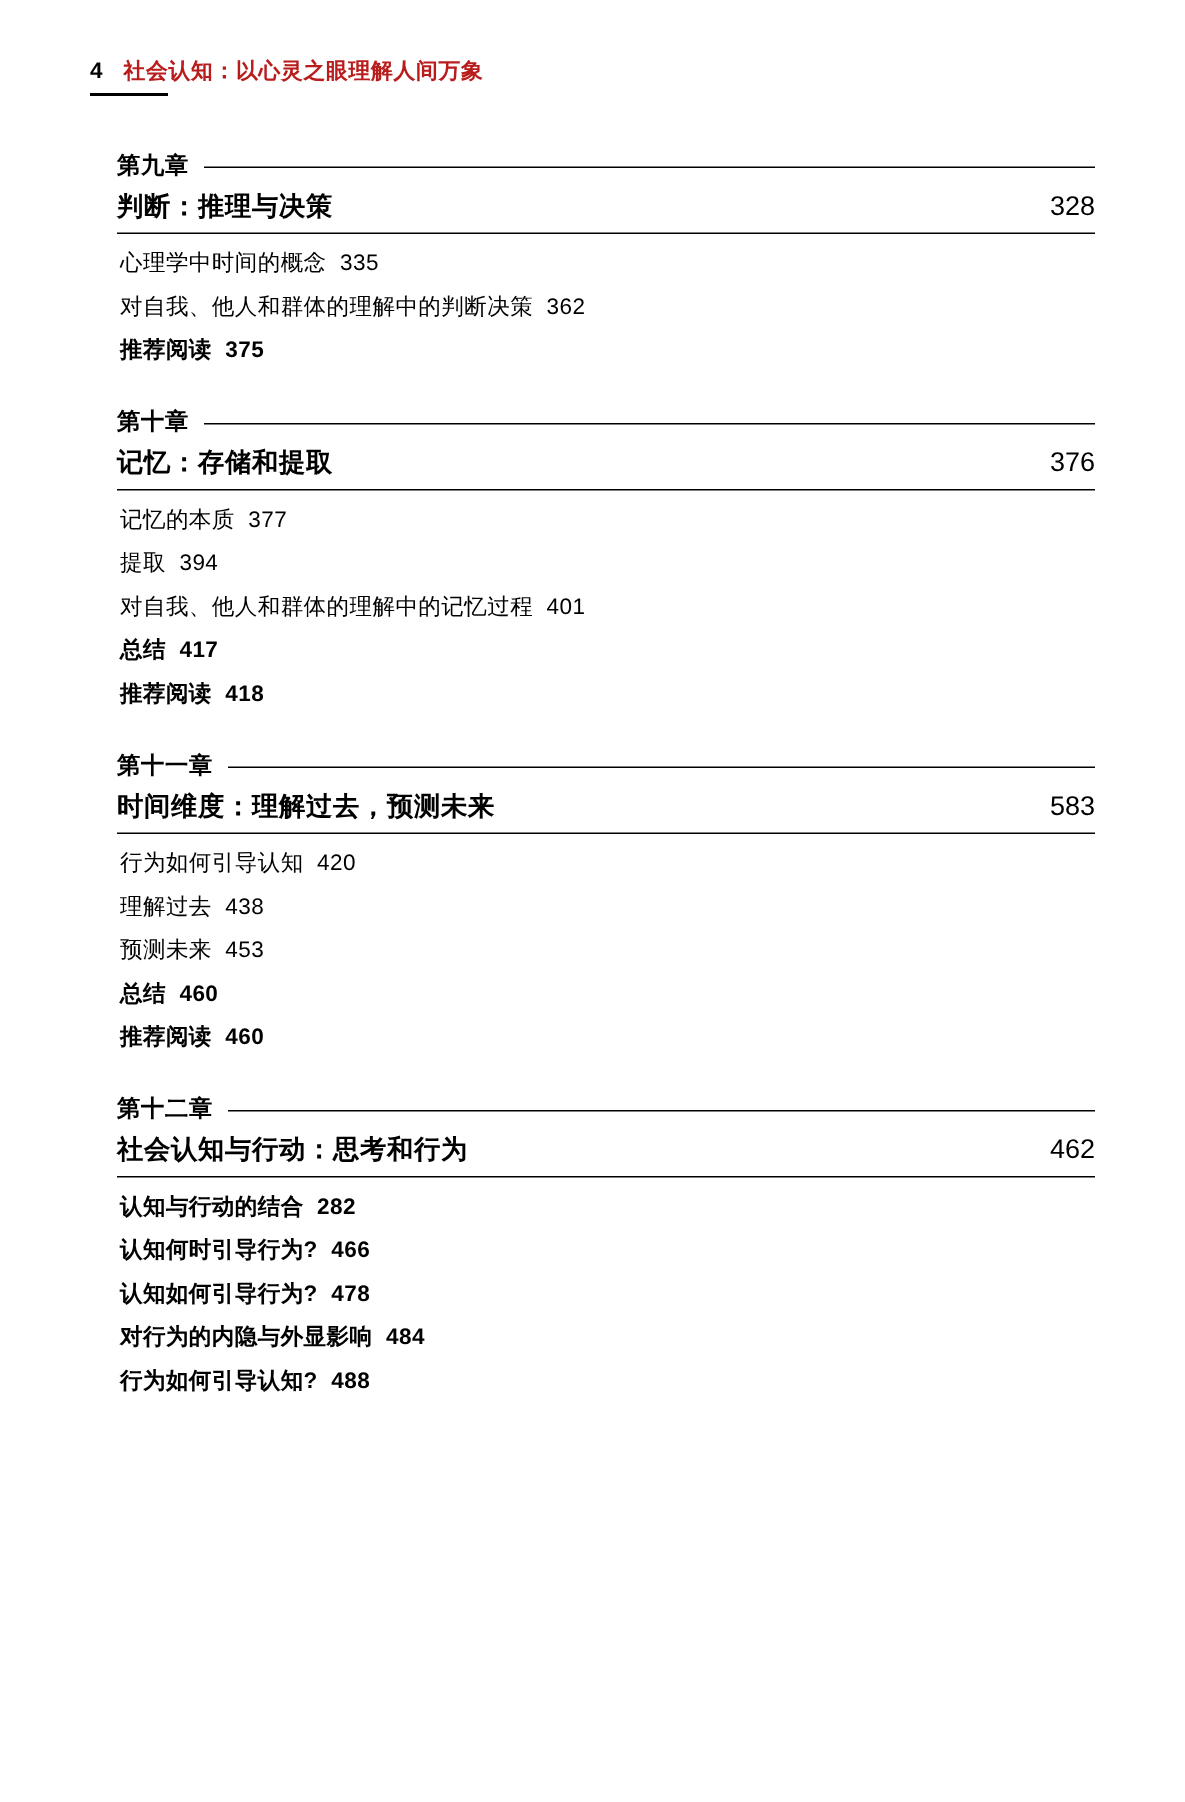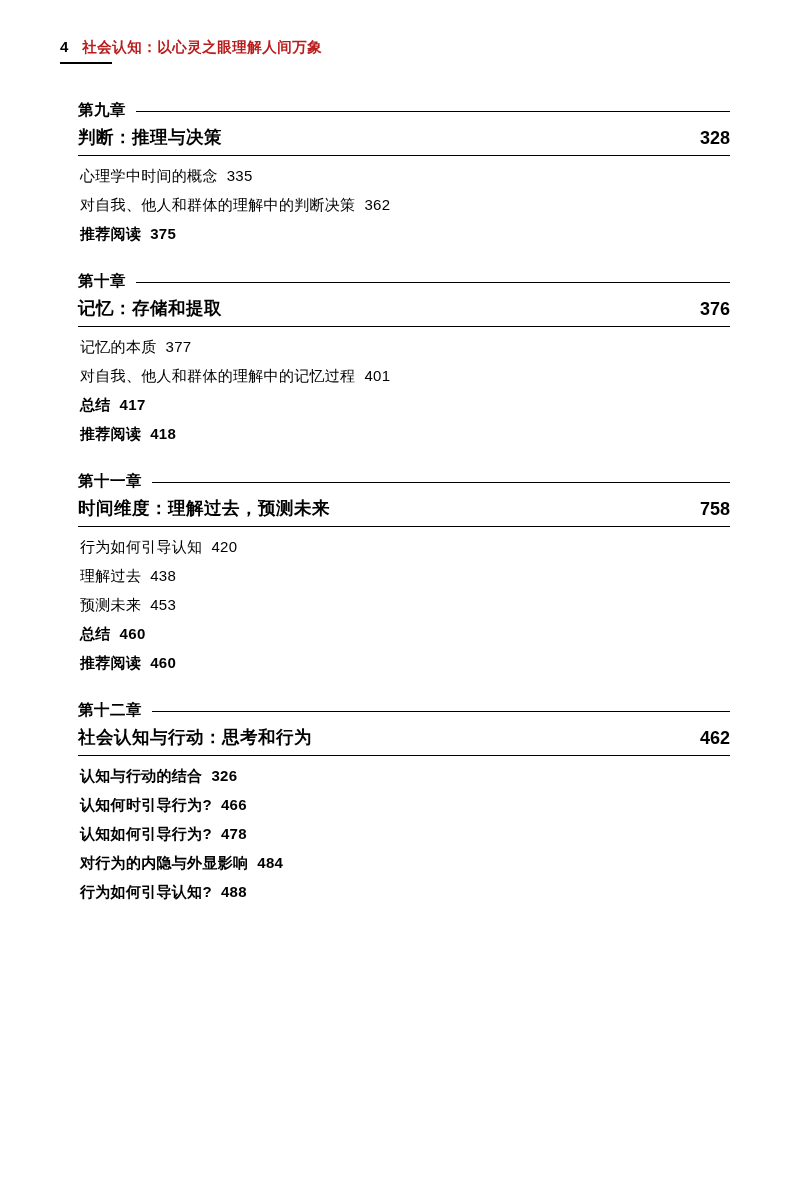--- a/index.html
+++ b/index.html
@@ -80,34 +80,34 @@
     flex: 1;
     height: 0;
     border-top: 1.6px solid #000;
     margin-left: 10px;
     margin-right: 0;
     position: relative;
     top: 1px;
   }
   .chapter-title-row {
     display: flex;
-    align-items: flex-end;
+    align-items: center;
     justify-content: space-between;
     border-bottom: 1.6px solid #000;
     padding-bottom: 6px;
     margin-bottom: 12px;
   }
   .chapter-title {
     font-size: 17.5px;
     font-weight: bold;
     letter-spacing: 0.5px;
   }
   .chapter-page {
     font-size: 18px;
-    font-weight: bold;
+    font-weight: normal;
     letter-spacing: 0;
   }
   .entry {
     font-size: 15px;
     line-height: 1.0;
     margin: 0 0 14px 0;
     letter-spacing: 0.3px;
   }
   .entry .label { }
   .entry .pg {
@@ -165,39 +165,42 @@
       </div>
       <div class="chapter-title-row">
         <span class="chapter-title">记忆：存储和提取</span>
         <span class="chapter-page">376</span>
       </div>
       <div class="entries">
         <p class="entry">
           <span class="label">记忆的本质</span><span class="pg">377</span>
         </p>
         <p class="entry">
+          <span class="label">提取</span><span class="pg">394</span>
+        </p>
+        <p class="entry">
           <span class="label">对自我、他人和群体的理解中的记忆过程</span><span class="pg">401</span>
         </p>
         <p class="entry bold">
           <span class="label">总结</span><span class="pg">417</span>
         </p>
         <p class="entry bold">
           <span class="label">推荐阅读</span><span class="pg">418</span>
         </p>
       </div>
     </div>
 
     <div class="chapter-block">
       <div class="chapter-num-row">
         <span class="chapter-num">第十一章</span>
         <span class="chapter-num-rule"></span>
       </div>
       <div class="chapter-title-row">
         <span class="chapter-title">时间维度：理解过去，预测未来</span>
-        <span class="chapter-page">758</span>
+        <span class="chapter-page">583</span>
       </div>
       <div class="entries">
         <p class="entry">
           <span class="label">行为如何引导认知</span><span class="pg">420</span>
         </p>
         <p class="entry">
           <span class="label">理解过去</span><span class="pg">438</span>
         </p>
         <p class="entry">
           <span class="label">预测未来</span><span class="pg">453</span>
@@ -215,21 +218,21 @@
       <div class="chapter-num-row">
         <span class="chapter-num">第十二章</span>
         <span class="chapter-num-rule"></span>
       </div>
       <div class="chapter-title-row">
         <span class="chapter-title">社会认知与行动：思考和行为</span>
         <span class="chapter-page">462</span>
       </div>
       <div class="entries">
         <p class="entry bold">
-          <span class="label">认知与行动的结合</span><span class="pg">326</span>
+          <span class="label">认知与行动的结合</span><span class="pg">282</span>
         </p>
         <p class="entry bold">
           <span class="label">认知何时引导行为?</span><span class="pg">466</span>
         </p>
         <p class="entry bold">
           <span class="label">认知如何引导行为?</span><span class="pg">478</span>
         </p>
         <p class="entry bold">
           <span class="label">对行为的内隐与外显影响</span><span class="pg">484</span>
         </p>

